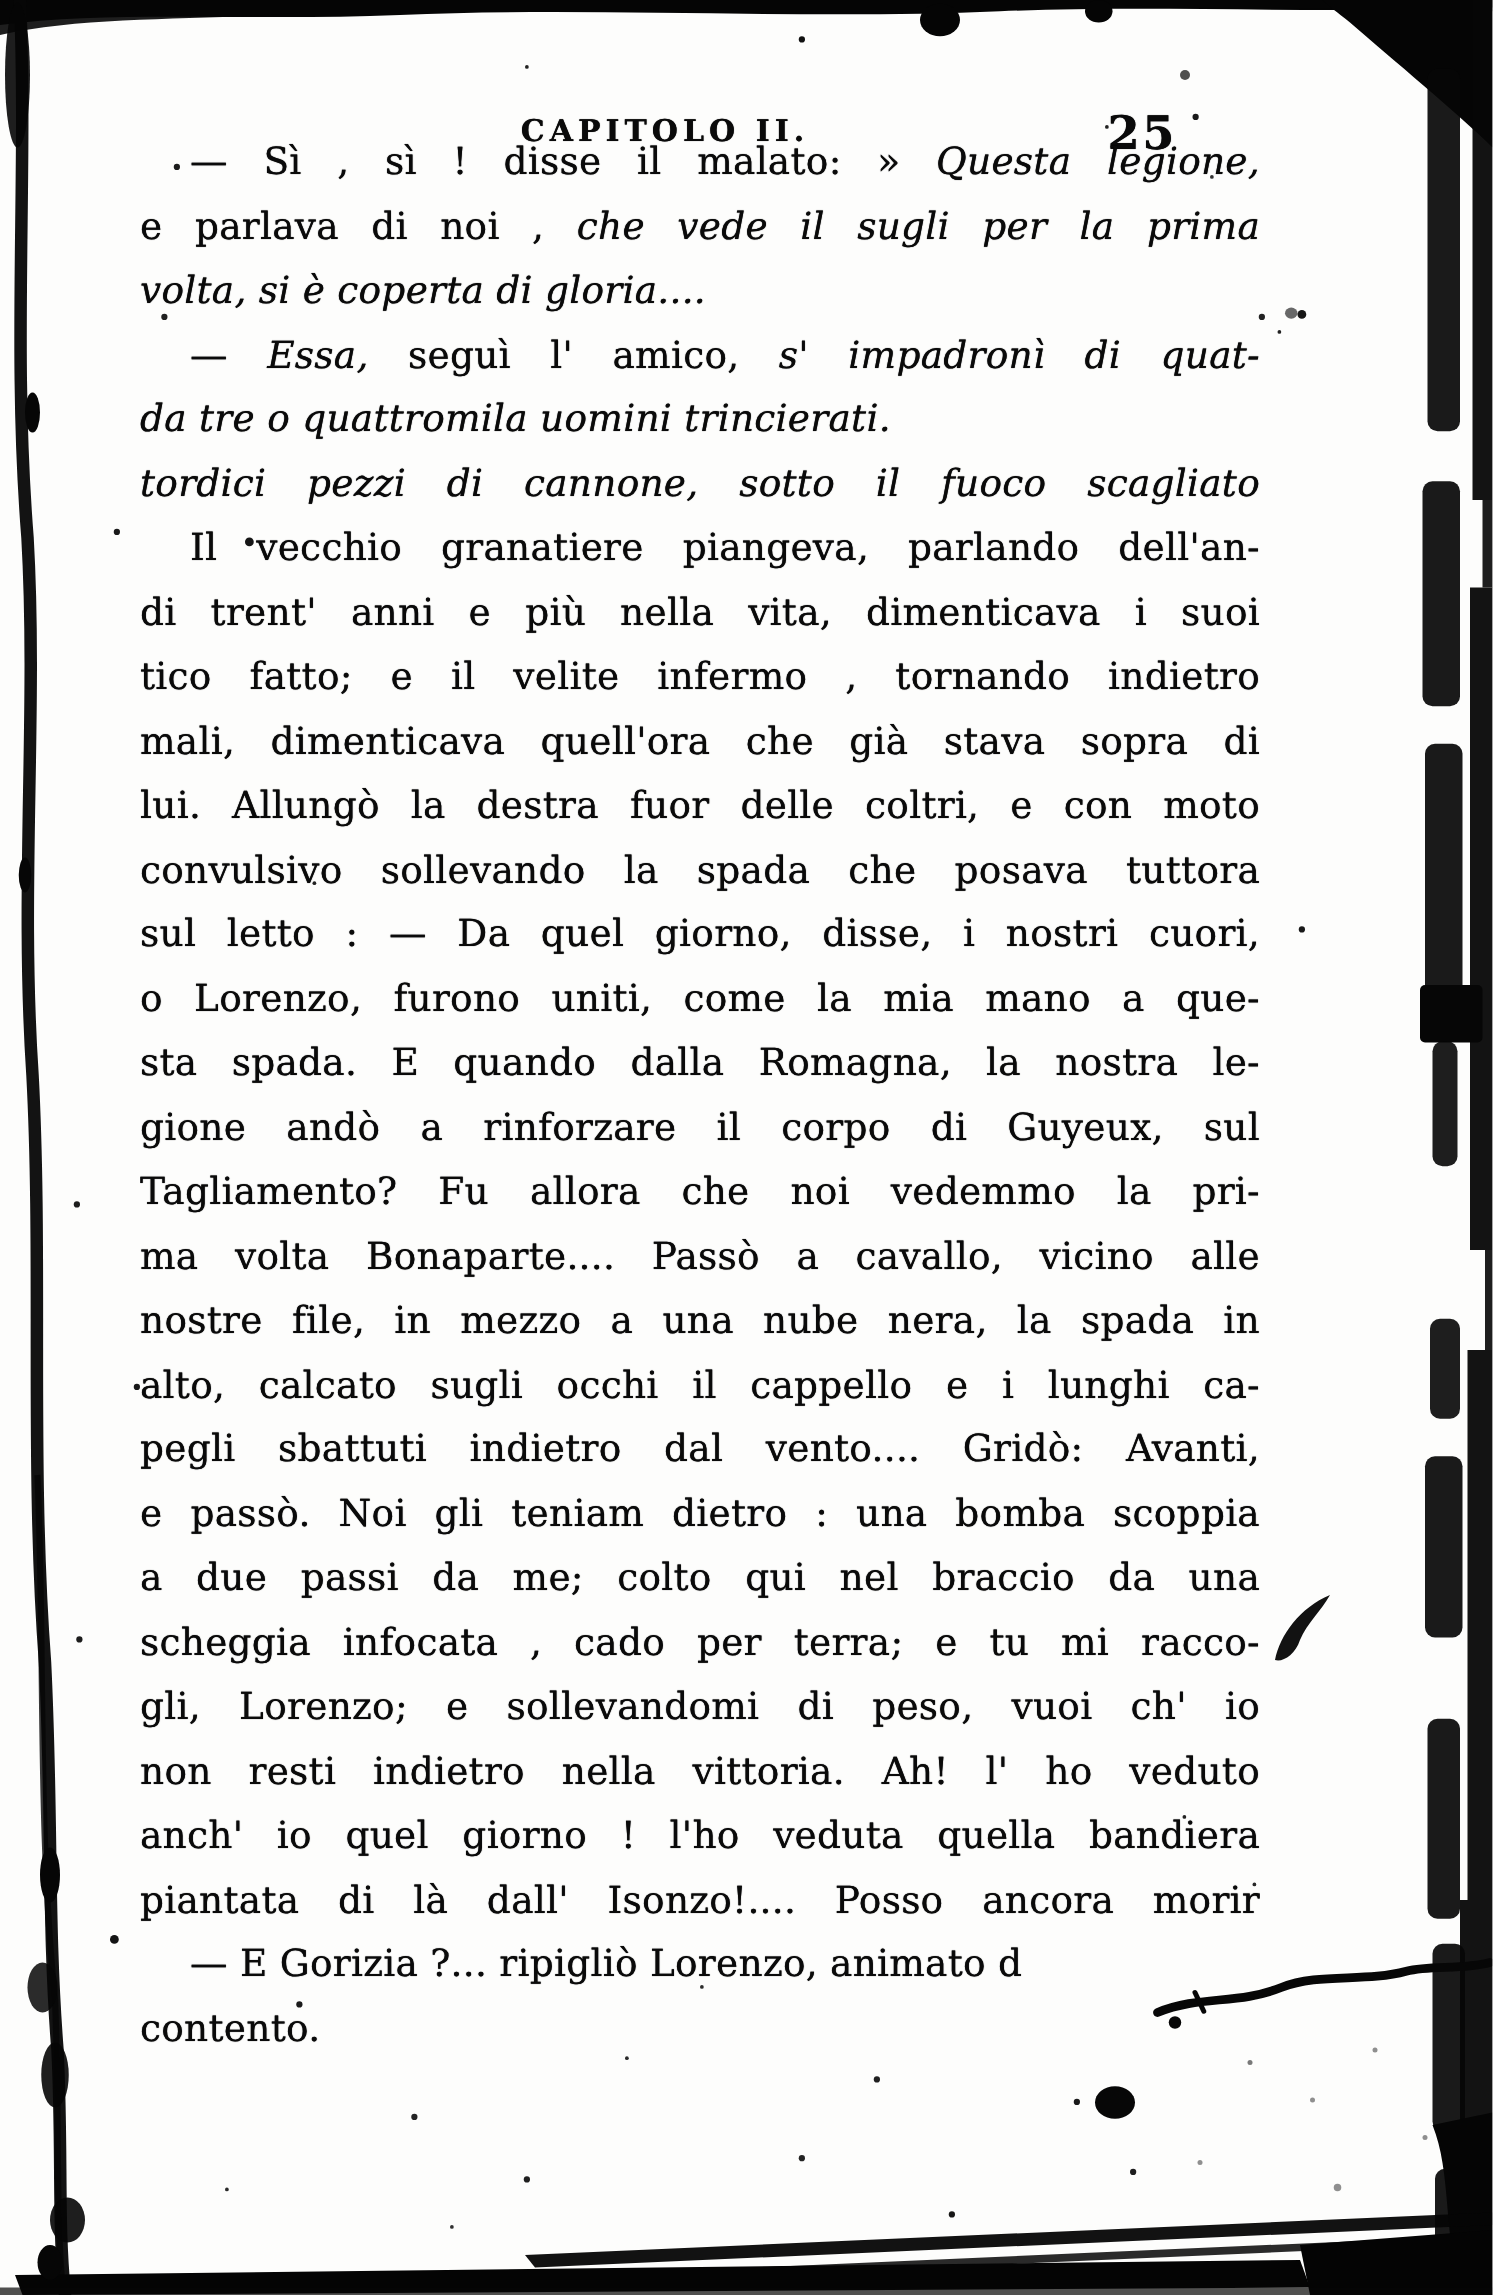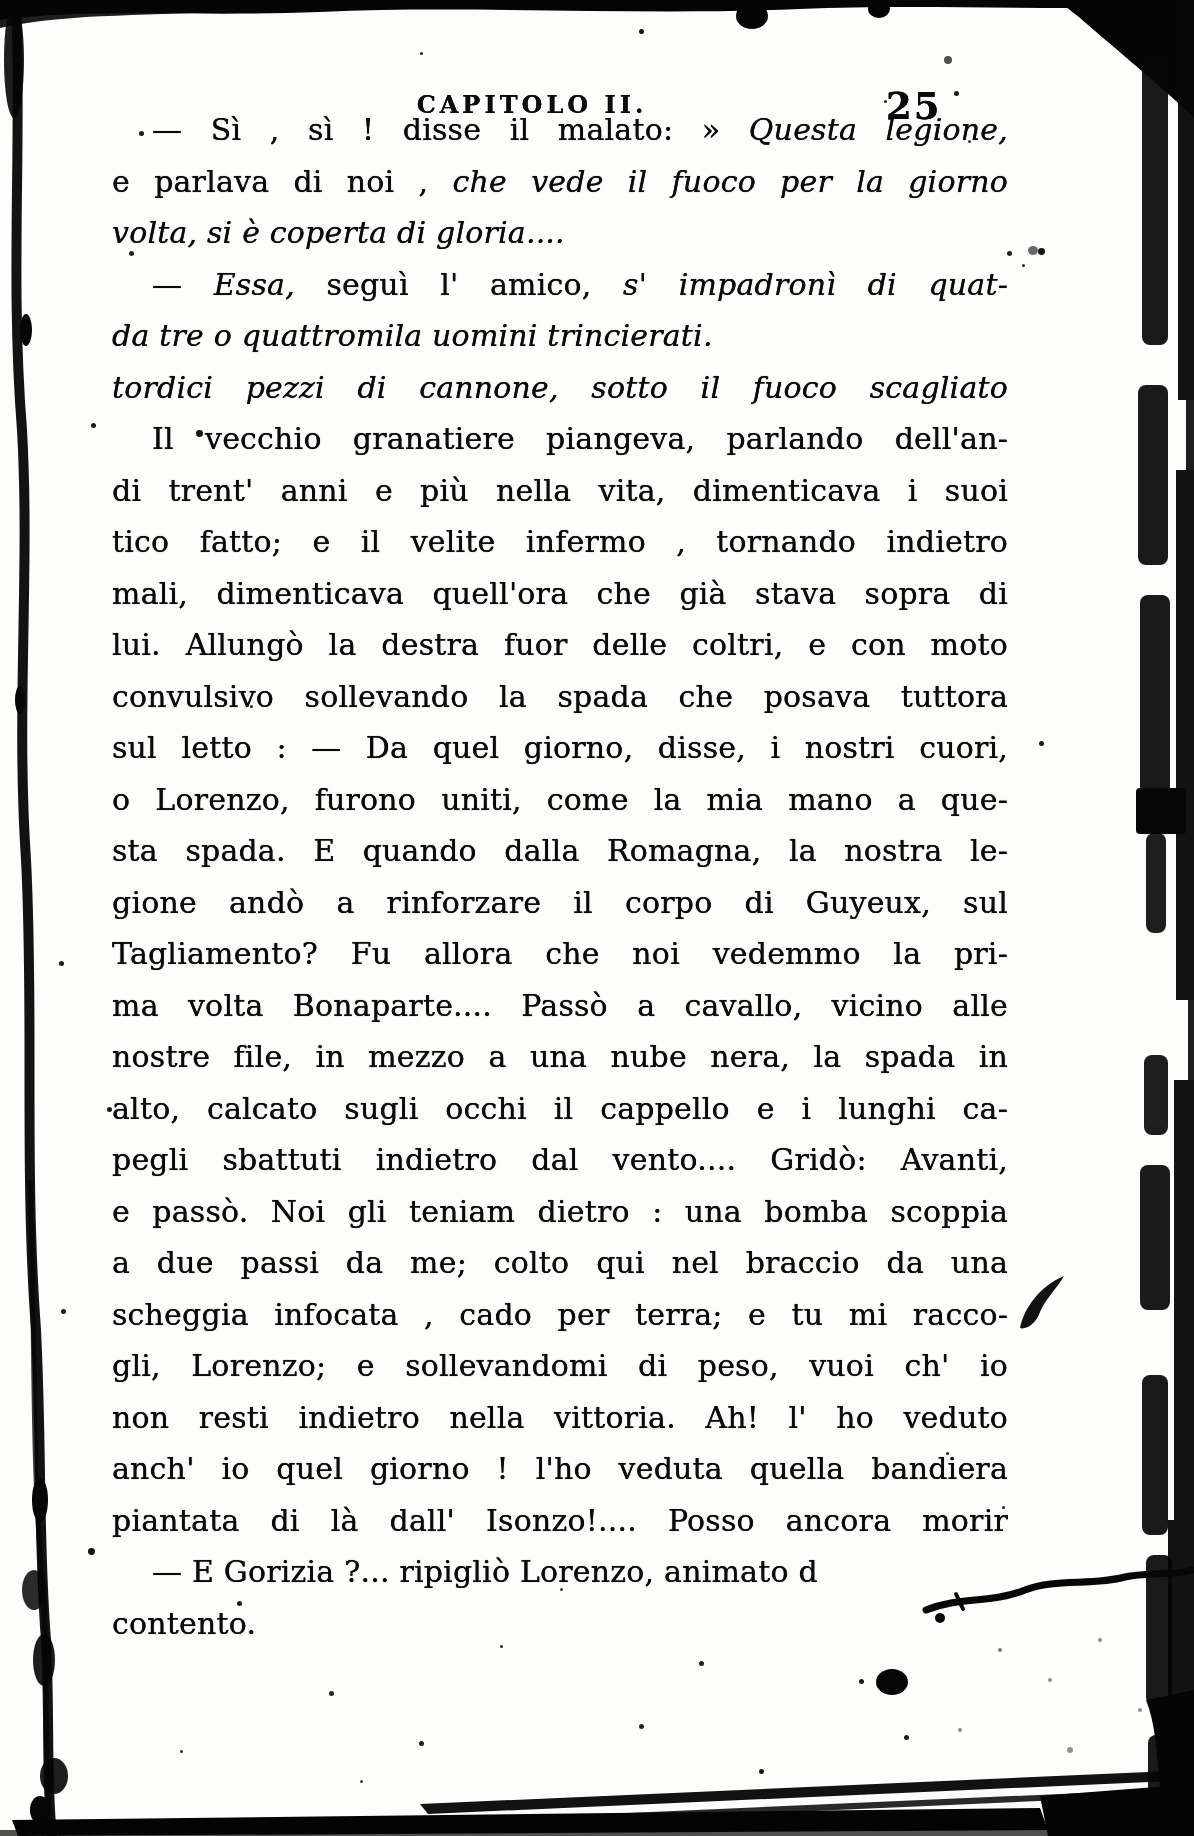--- a/index.html
+++ b/index.html
@@ -131,21 +131,21 @@
   <div class="blob" style="top:56px;left:944px;width:8px;height:8px;opacity:.7"></div>
   <div class="blob" style="top:246px;left:1028px;width:10px;height:9px;opacity:.6"></div>
 
   <header class="pagehead">
     <span class="chapter">CAPITOLO II.</span>
     <span class="pagenum">25</span>
   </header>
 
   <main class="textblock">
       <div class="line ind j"><span>— Sì , sì ! disse il malato: » </span><span class="it">Questa legione,</span></div>
-      <div class="line j"><span>e parlava di noi , </span><span class="it">che vede il fuoco per la giorno</span></div>
+      <div class="line j"><span>e parlava di noi , </span><span class="it">che vede il sugli per la prima</span></div>
       <div class="line nj"><span class="it">volta, si è coperta di gloria....</span></div>
       <div class="line ind j"><span>— </span><span class="it">Essa,</span><span> seguì l' amico, </span><span class="it">s' impadronì di quat-</span></div>
       <div class="line nj"><span class="it">da tre o quattromila uomini trincierati.</span></div>
       <div class="line j"><span class="it">tordici pezzi di cannone, sotto il fuoco scagliato</span></div>
       <div class="line ind j"><span>Il vecchio granatiere piangeva, parlando dell'an-</span></div>
       <div class="line j"><span>di trent' anni e più nella vita, dimenticava i suoi</span></div>
       <div class="line j"><span>tico fatto; e il velite infermo , tornando indietro</span></div>
       <div class="line j"><span>mali, dimenticava quell'ora che già stava sopra di</span></div>
       <div class="line j"><span>lui. Allungò la destra fuor delle coltri, e con moto</span></div>
       <div class="line j"><span>convulsivo sollevando la spada che posava tuttora</span></div>

